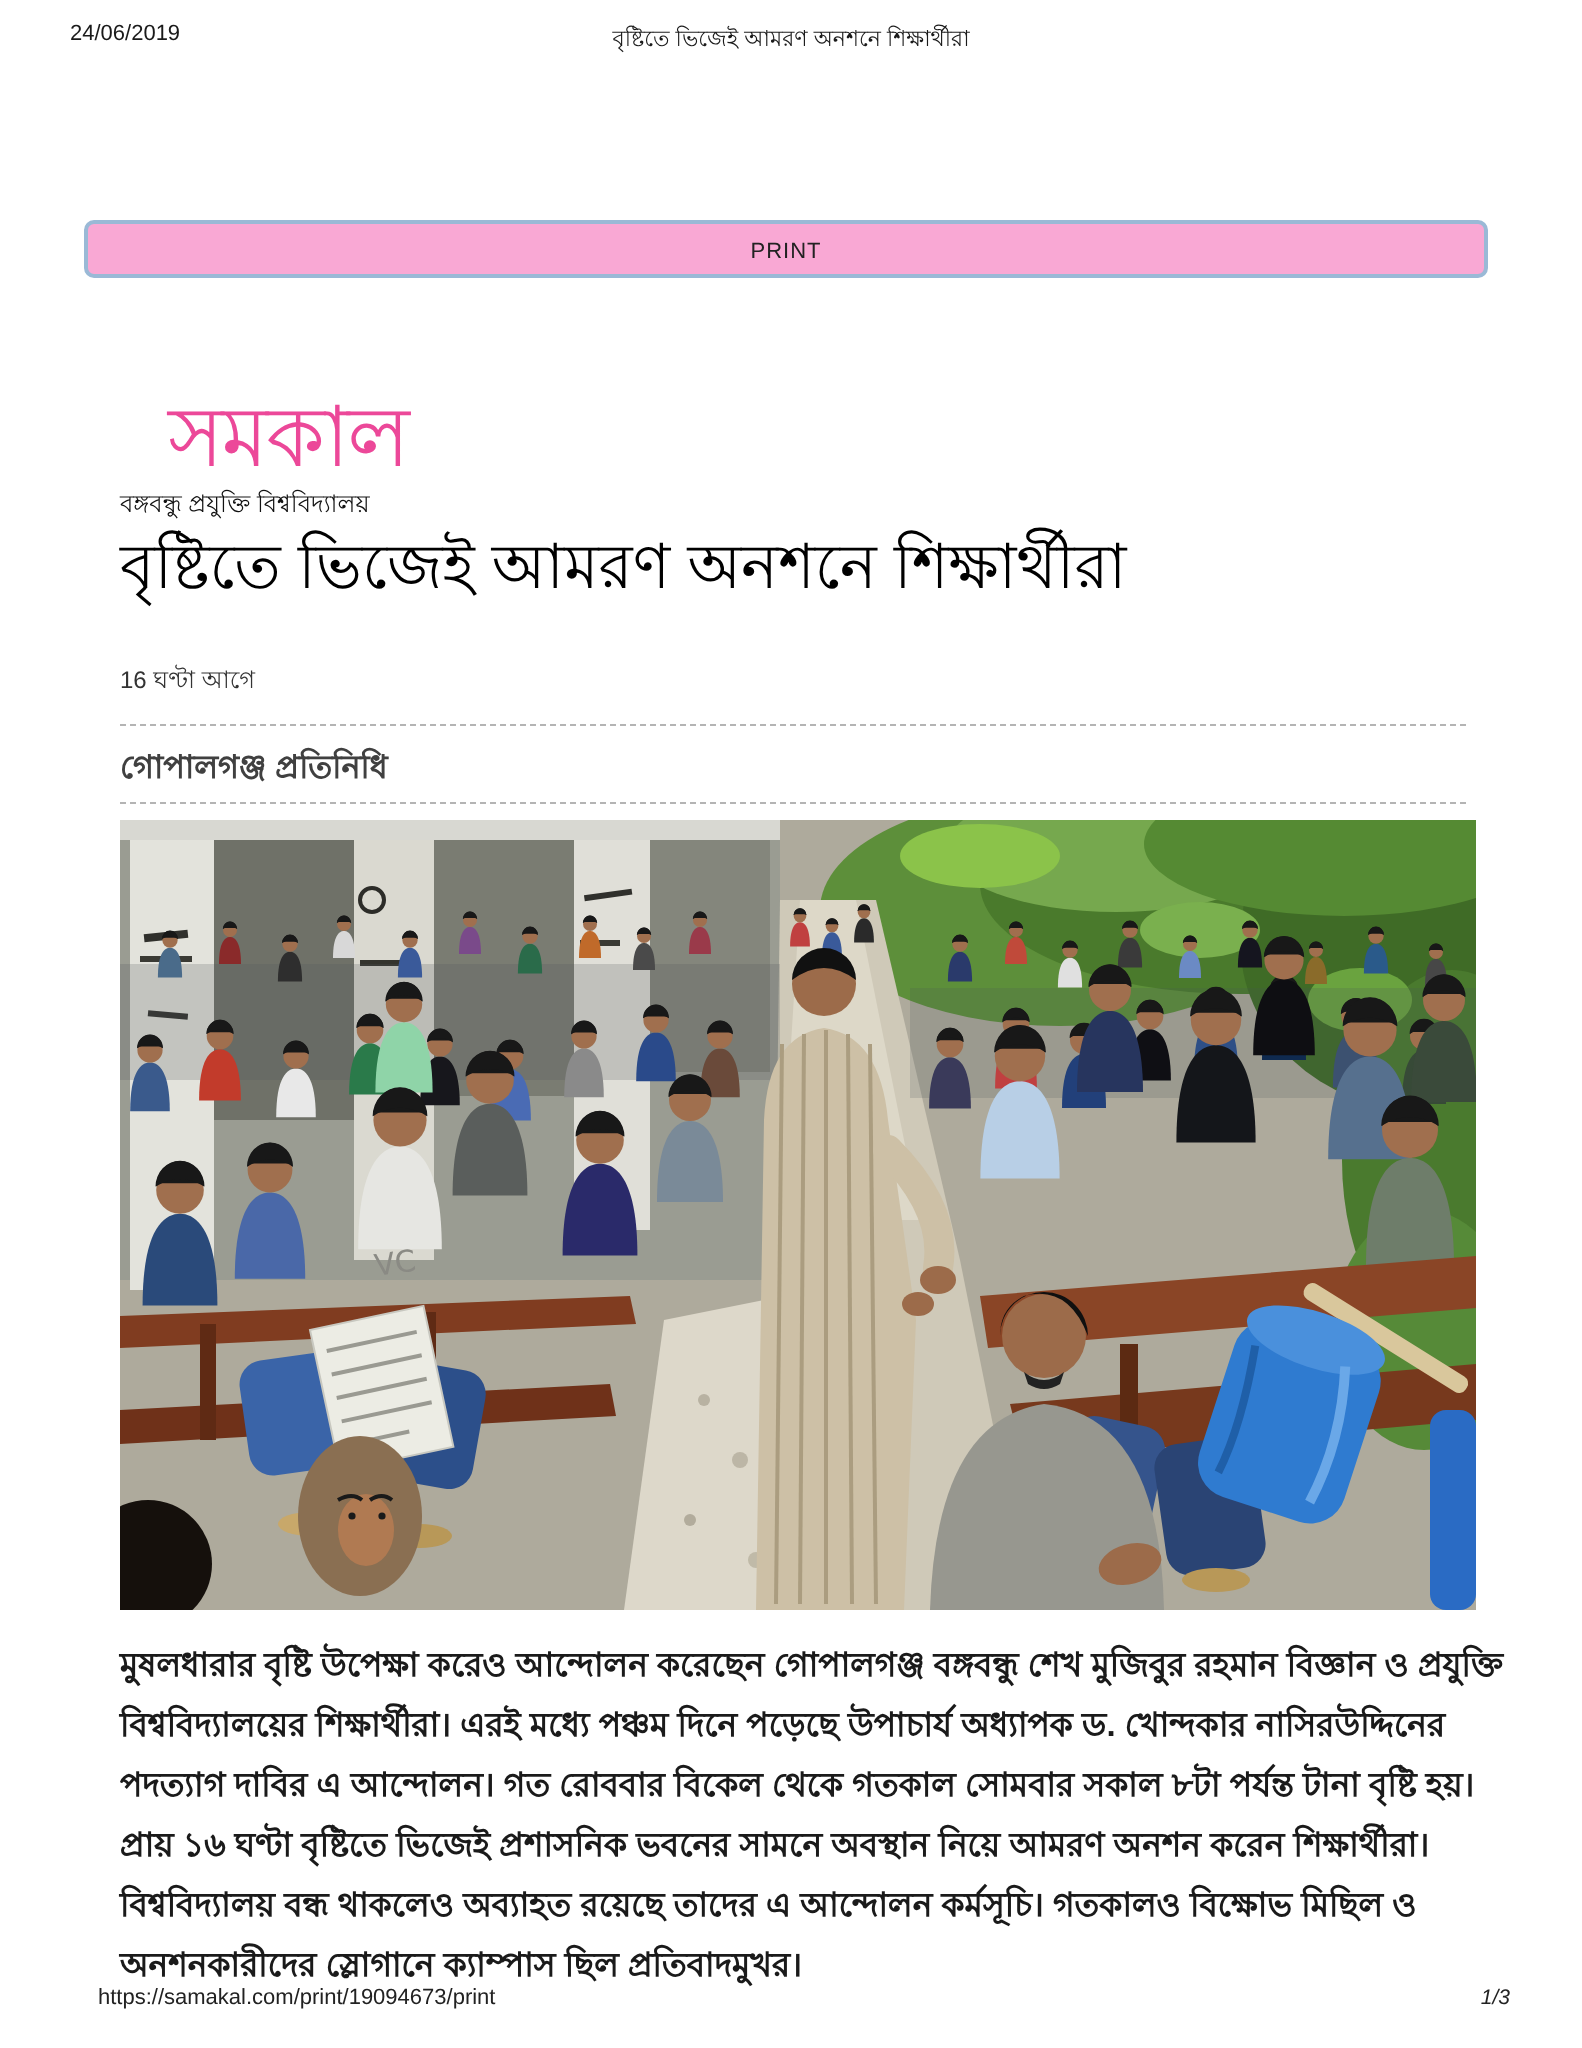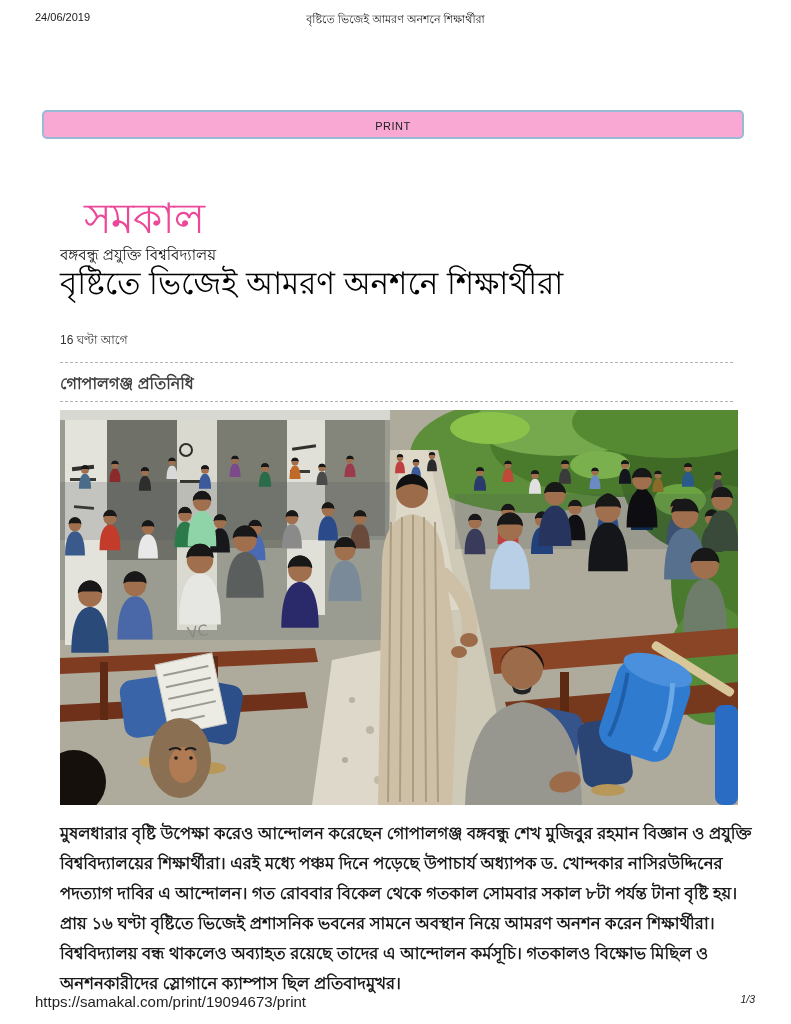--- a/index.html
+++ b/index.html
@@ -10,33 +10,33 @@
   }
   .hdr-date{position:absolute;left:35px;top:11px;font-size:11px;color:#1a1a1a;}
   .hdr-title{position:absolute;left:0;right:0;top:11px;text-align:center;font-size:11px;color:#1a1a1a;}
   .print-btn{
     position:absolute;left:42px;top:110px;width:702px;height:29px;
     background:#f9a8d4;border:2px solid #9ab9d6;border-radius:5px;
     font-size:11px;letter-spacing:.5px;color:#222;text-align:center;line-height:29px;
     font-family:"Liberation Sans","DejaVu Sans",sans-serif;cursor:pointer;padding:0;
   }
   .brand{position:absolute;left:56px;top:186px;font-size:42px;font-weight:normal;color:#ec4899;letter-spacing:-1px;margin-left:28px;}
-  .category{position:absolute;left:60px;top:243px;font-size:15px;color:#111;}
+  .category{position:absolute;left:60px;top:243px;font-size:12px;color:#111;}
   .headline{position:absolute;left:60px;top:264px;width:680px;font-size:31px;line-height:1.3;color:#000;font-weight:500;}
   .time-ago{position:absolute;left:60px;top:331px;font-size:12px;color:#333;}
   .divider{position:absolute;left:60px;width:673px;border-top:1px dashed #b4b4b4;height:0;}
   .div1{top:362px;} .div2{top:401px;}
   .byline{position:absolute;left:60px;top:371px;font-size:16px;font-weight:bold;color:#404040;}
   .photo{position:absolute;left:60px;top:410px;width:678px;height:395px;background:#b8b4a6;}
   .photo svg{display:block;}
   .body-text{
     position:absolute;left:60px;top:818px;width:692px;
     font-size:16.5px;line-height:30px;color:#1a1a1a;text-align:left;font-weight:bold;
   }
-  .ftr-url{position:absolute;left:35px;top:993px;font-size:15px;color:#222;}
+  .ftr-url{position:absolute;left:49px;top:993px;font-size:11px;color:#222;}
   .ftr-page{position:absolute;right:36px;top:993px;font-size:10.5px;color:#222;font-style:italic;}
 </style>
 </head>
 <body>
 
 <div class="hdr-date">24/06/2019</div>
 <div class="hdr-title">বৃষ্টিতে ভিজেই আমরণ অনশনে শিক্ষার্থীরা</div>
 
 <button class="print-btn">PRINT</button>
 

